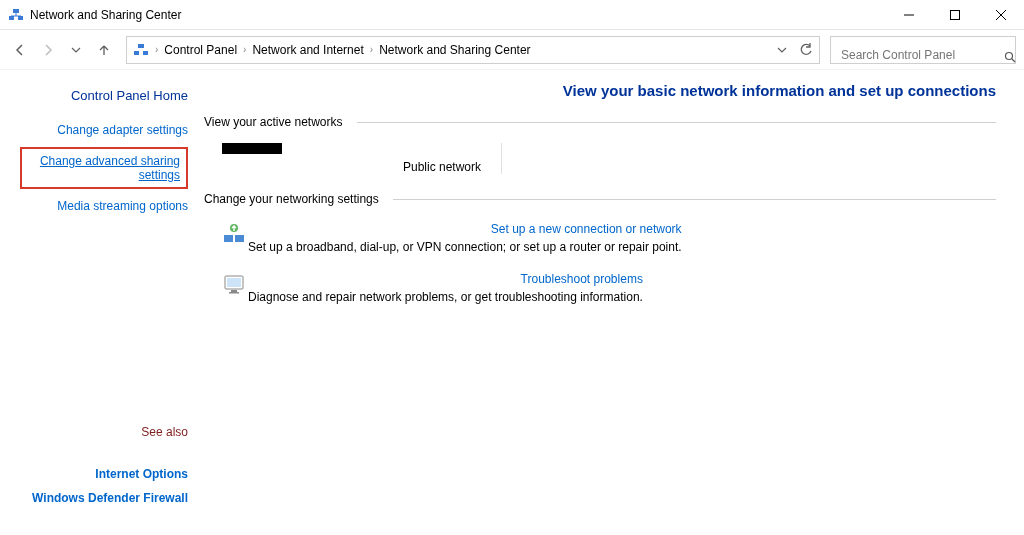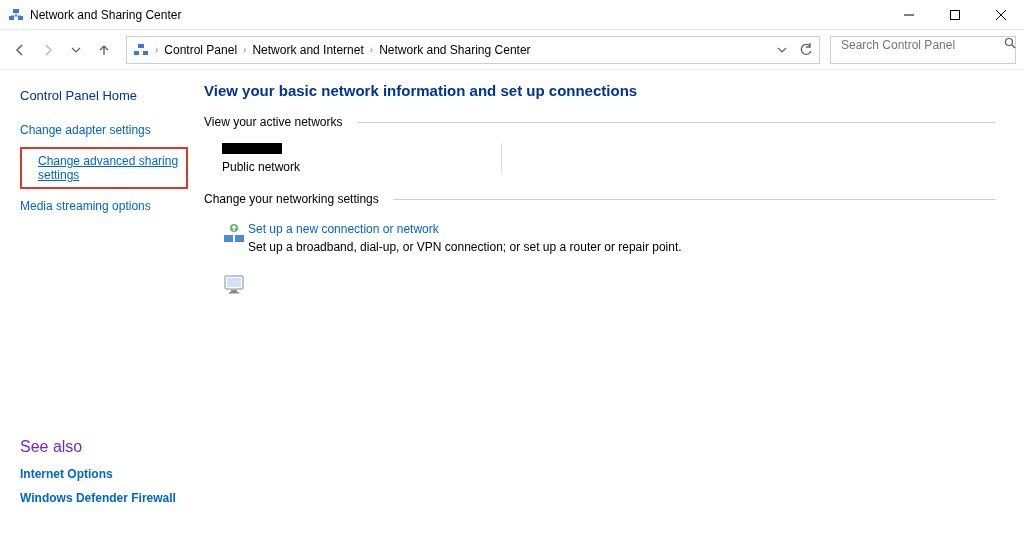--- a/index.html
+++ b/index.html
@@ -68,33 +68,34 @@
   .addressbar .sep { color:#888; font-size:10px; }
   .addr-right {
     margin-left:auto;
     display:flex; gap:12px; align-items:center;
     color:#606060;
   }
   .searchbox {
     width: 186px;
     height: 28px;
     border: 1px solid #cfcfcf;
-    display:flex; align-items:flex-start;
+    display:flex; align-items:flex-end;
     padding: 0 8px;
     color:#777;
   }
   .searchbox input {
     border:none; outline:none; flex:1; font-size:12px; color:#777;
     background:transparent;
   }
   .searchbox .search-icon { font-size:12px; color:#555; margin-left:6px; }
 
   .content {
     display:flex;
     height: calc(535px - 70px);
+    text-align: right;
   }
   .sidebar {
     width: 200px;
     padding: 18px 12px 12px 20px;
     display:flex;
     flex-direction:column;
   }
   .sidebar-home {
     color:#003399;
     font-size:13px;
@@ -111,23 +112,23 @@
     padding: 5px 6px 5px 16px;
     text-decoration: underline;
     margin-bottom: 10px;
     margin-top:-2px;
   }
   .see-also-block {
     margin-top:auto;
     margin-bottom:8px;
   }
   .see-also-label {
-    color:#6d28d9;
-    font-size:16px;
-    margin-bottom:11px;
+    color:#7f1d1d;
+    font-size:12px;
+    margin-bottom:28px;
   }
   .see-also-link {
     color:#0066cc;
     font-size:12px;
     margin-bottom:10px;
     cursor:pointer;
     font-weight:bold;
   }
 
   .main {
@@ -348,16 +349,20 @@
 
     <div class="change-item">
       <div class="change-icon">
         <svg width="24" height="24" viewBox="0 0 24 24">
           <rect x="3" y="4" width="18" height="13" rx="1" fill="#fff" stroke="#888" stroke-width="1"></rect>
           <rect x="5" y="6" width="14" height="9" fill="#cde3f7"></rect>
           <rect x="9" y="18" width="6" height="2" fill="#888"></rect>
           <rect x="7" y="20" width="10" height="1.5" fill="#888"></rect>
         </svg>
       </div>
+      <div class="change-text">
+        <div class="link">Troubleshoot problems</div>
+        <div class="desc">Diagnose and repair network problems, or get troubleshooting information.</div>
+      </div>
     </div>
 
   </div>
 </div>
 
 </body></html>

